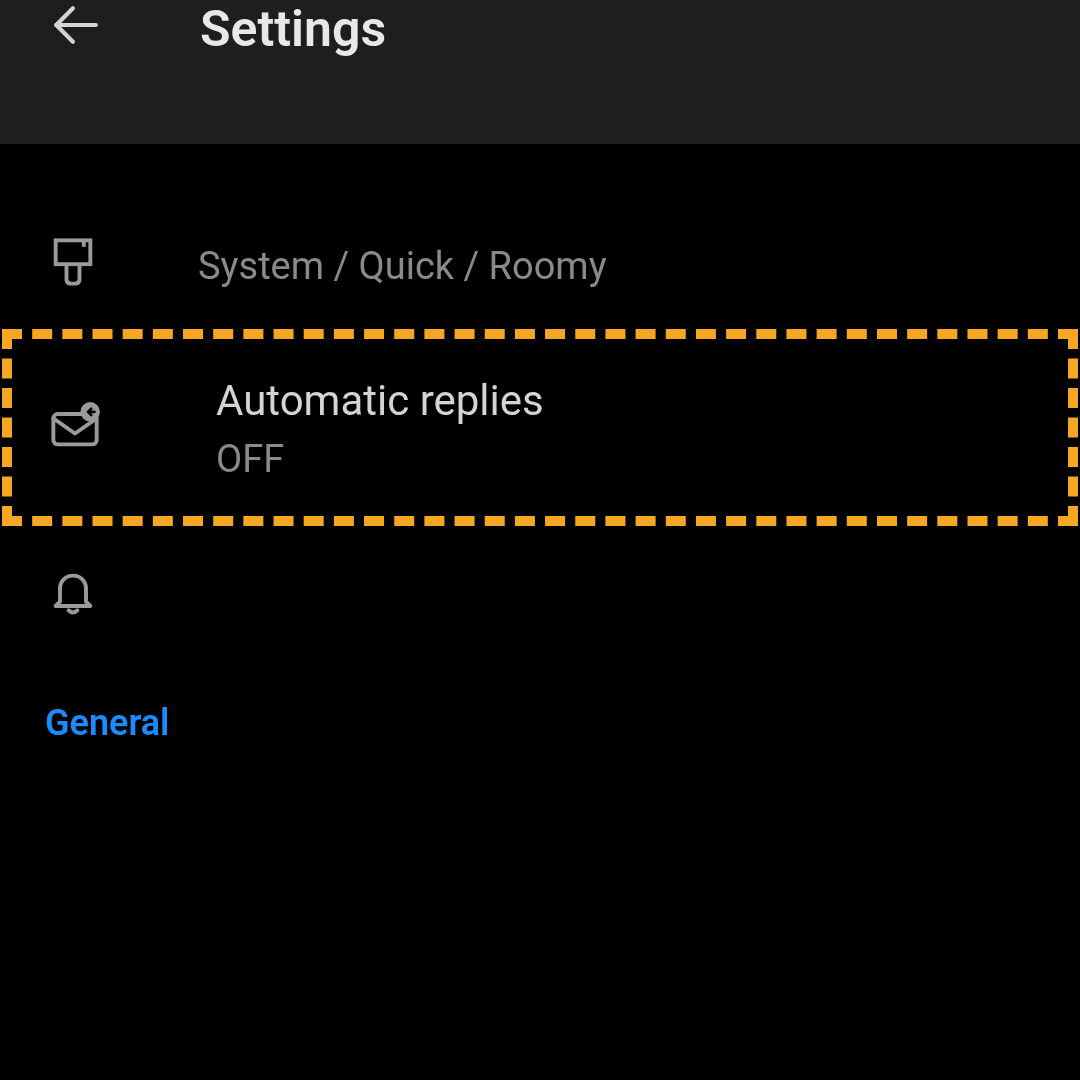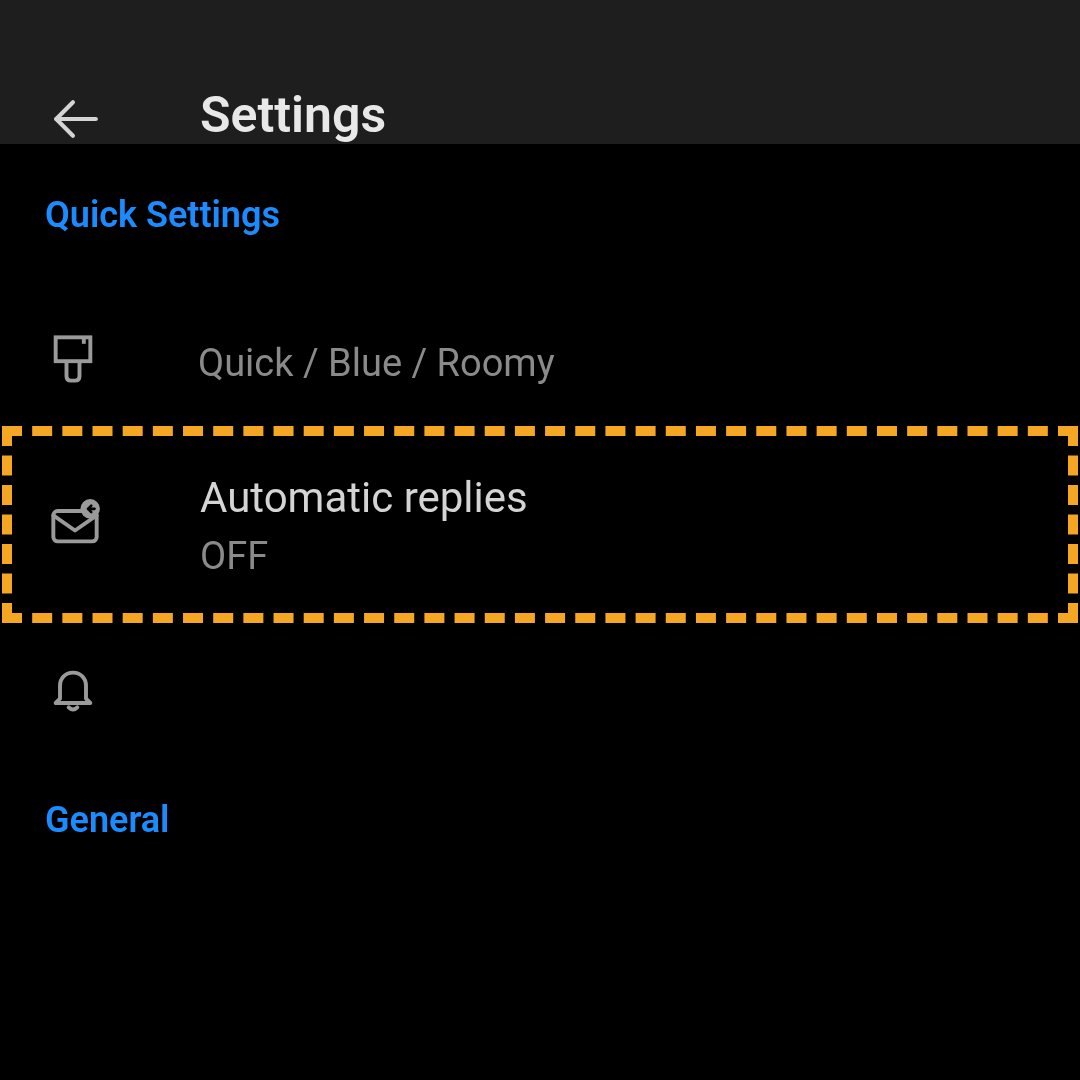--- a/index.html
+++ b/index.html
@@ -11,21 +11,21 @@
       width: 1080px;
       height: 1080px;
       background: #000;
       font-family: -apple-system, BlinkMacSystemFont, 'Segoe UI', Roboto, sans-serif;
       overflow: hidden;
     }
     .header {
       background: #1e1e1e;
       height: 144px;
       display: flex;
-      align-items: flex-end;
+      align-items: flex-start;
       padding-left: 50px;
     }
     .back-arrow {
       width: 50px;
       height: 50px;
       display: flex;
       align-items: center;
       justify-content: center;
       margin-right: 100px;
     }
@@ -86,52 +86,52 @@
       font-size: 38px;
       font-weight: 400;
       margin-top: 8px;
     }
     .highlight-box {
       border: 10px dashed #f5a623;
       margin: 0 2px;
     }
     .highlight-box .setting-row {
       padding: 35px 35px;
+      gap: 16px;
     }
     .section-header.general {
       margin-top: 41px;
       margin-bottom: 0;
     }
   </style>
 </head>
 <body>
 
 <div class="header">
   <div class="back-arrow">
     <svg viewBox="0 0 24 24" fill="none" stroke="#d4d4d4" stroke-width="2" stroke-linecap="round" stroke-linejoin="round">
       <line x1="22" y1="12" x2="3" y2="12"></line>
       <polyline points="11 4 3 12 11 20"></polyline>
     </svg>
   </div>
   <div class="header-title">Settings</div>
 </div>
 
 <div class="content">
-  <div class="section-header">Quick Settings</div>
 
   <div class="setting-row two-line">
     <div class="setting-icon">
       <svg viewBox="0 0 24 24" fill="none" stroke="#9a9a9a" stroke-width="1.8">
         <rect x="4" y="2" width="16" height="11" rx="0"></rect>
         <line x1="17" y1="2" x2="17" y2="5"></line>
         <path d="M 9 13 L 9 20 Q 9 22 11 22 L 13 22 Q 15 22 15 20 L 15 13"></path>
       </svg>
     </div>
     <div class="setting-text">
-      <div class="setting-subtitle">Quick / Blue / Roomy</div>
+      <div class="setting-subtitle">System / Quick / Roomy</div>
     </div>
   </div>
 
 
   <div class="highlight-box">
     <div class="setting-row two-line">
       <div class="setting-icon">
         <svg viewBox="0 0 24 24" fill="none" stroke="#9a9a9a" stroke-width="1.8" stroke-linecap="round" stroke-linejoin="round">
           <rect x="2" y="6" width="20" height="14" rx="2"></rect>
           <path d="M 2 8 L 12 15 L 22 8"></path>

